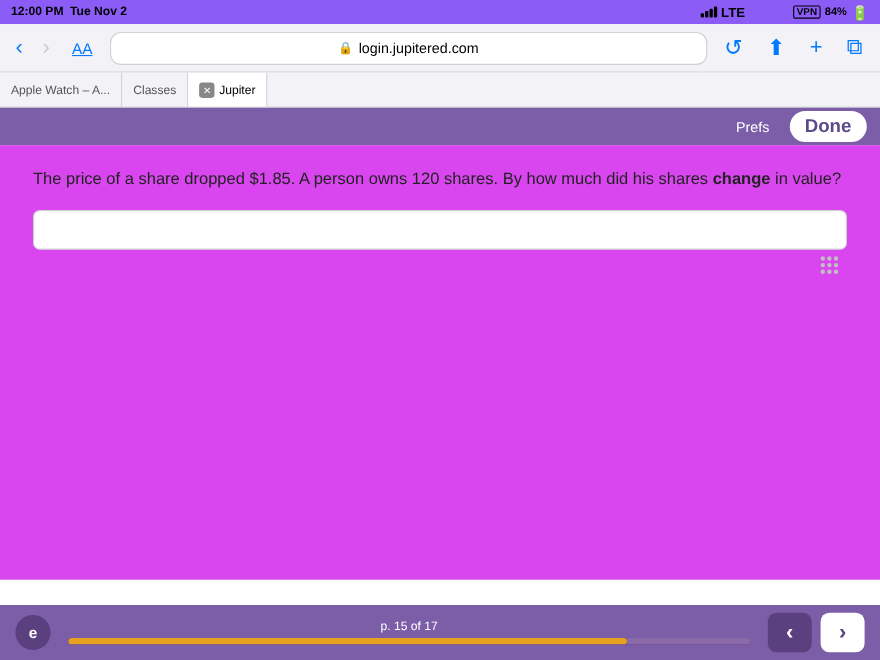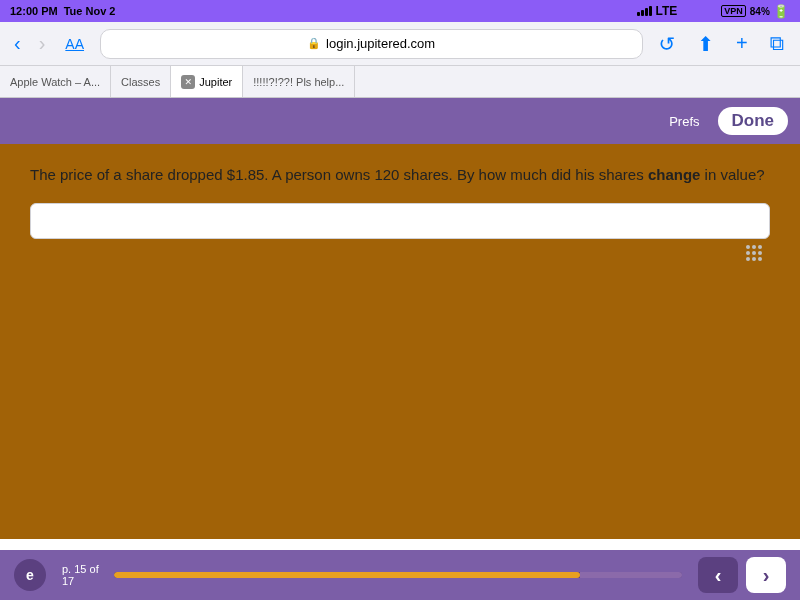--- a/index.html
+++ b/index.html
@@ -47,34 +47,34 @@
       background: #fff; color: #000; font-weight: 500;
     }
     .tab-close-box {
       width: 14px; height: 14px; background: #888; border-radius: 3px;
       display: flex; align-items: center; justify-content: center;
       color: #fff; font-size: 9px; flex-shrink: 0;
     }
 
     
     .purple-toolbar {
-      background: #7b5ea7; height: 46px; display: flex; align-items: center;
+      background: #7b5ea7; height: 34px; display: flex; align-items: center;
       justify-content: flex-end; padding: 16px 12px; gap: 10px;
     }
     .prefs-btn {
       background: none; border: none; color: #fff; font-size: 13px; cursor: pointer; padding: 4px 8px;
     }
     .done-btn {
       background: #fff; border: none; color: #5b4a8a; font-size: 17px;
       font-weight: 600; cursor: pointer; padding: 4px 14px; border-radius: 14px;
     }
 
     
     .main-content {
-      background: #a16207; padding: 20px 30px; flex: 1;
+      background: #d946ef; padding: 20px 30px; flex: 1;
       min-height: 340px;
     }
     .question-text {
       font-size: 15px; color: #222; line-height: 1.5; margin-bottom: 16px;
     }
     .question-text strong { font-weight: 700; }
     .answer-input {
       width: 100%; height: 36px; border: 1.5px solid #d1d1d6; border-radius: 6px;
       font-size: 14px; padding: 0 10px; outline: none;
     }
@@ -91,21 +91,21 @@
       background: #7b5ea7; height: 50px;
       display: flex; align-items: center; justify-content: space-between;
       padding: 0 14px;
     }
     .bottom-logo {
       width: 32px; height: 32px; background: #5b4080; border-radius: 50%;
       display: flex; align-items: center; justify-content: center;
       color: #fff; font-size: 14px; font-weight: bold;
     }
     .progress-section {
-      display: flex; flex-direction: row; align-items: center; gap: 4px; flex: 1; padding: 0 16px;
+      display: flex; flex-direction: column; align-items: center; gap: 4px; flex: 1; padding: 0 16px;
     }
     .progress-label { font-size: 11px; color: #fff; }
     .progress-bar-container {
       width: 100%; height: 6px; background: #5b4080; border-radius: 3px; overflow: hidden;
     }
     .progress-bar-fill {
       height: 100%; background: #e8a020; border-radius: 3px;
     }
     .progress-bar-remaining {
       height: 100%; background: #8b6aaa;
@@ -159,23 +159,20 @@
   <div class="tab-item">
     <span>Apple Watch – A...</span>
   </div>
   <div class="tab-item">
     <span>Classes</span>
   </div>
   <div class="tab-item active">
     <div class="tab-close-box">✕</div>
     <span>Jupiter</span>
   </div>
-  <div class="tab-item">
-    <span>!!!!!?!??! Pls help...</span>
-  </div>
 </div>
 
 <div class="purple-toolbar">
   <button class="prefs-btn">Prefs</button>
   <button class="done-btn">Done</button>
 </div>
 
 <div class="main-content">
   <p class="question-text">
     <span>The price of a share dropped $1.85. A person owns 120 shares. By how much did his shares </span><strong>change</strong><span> in value?</span>

